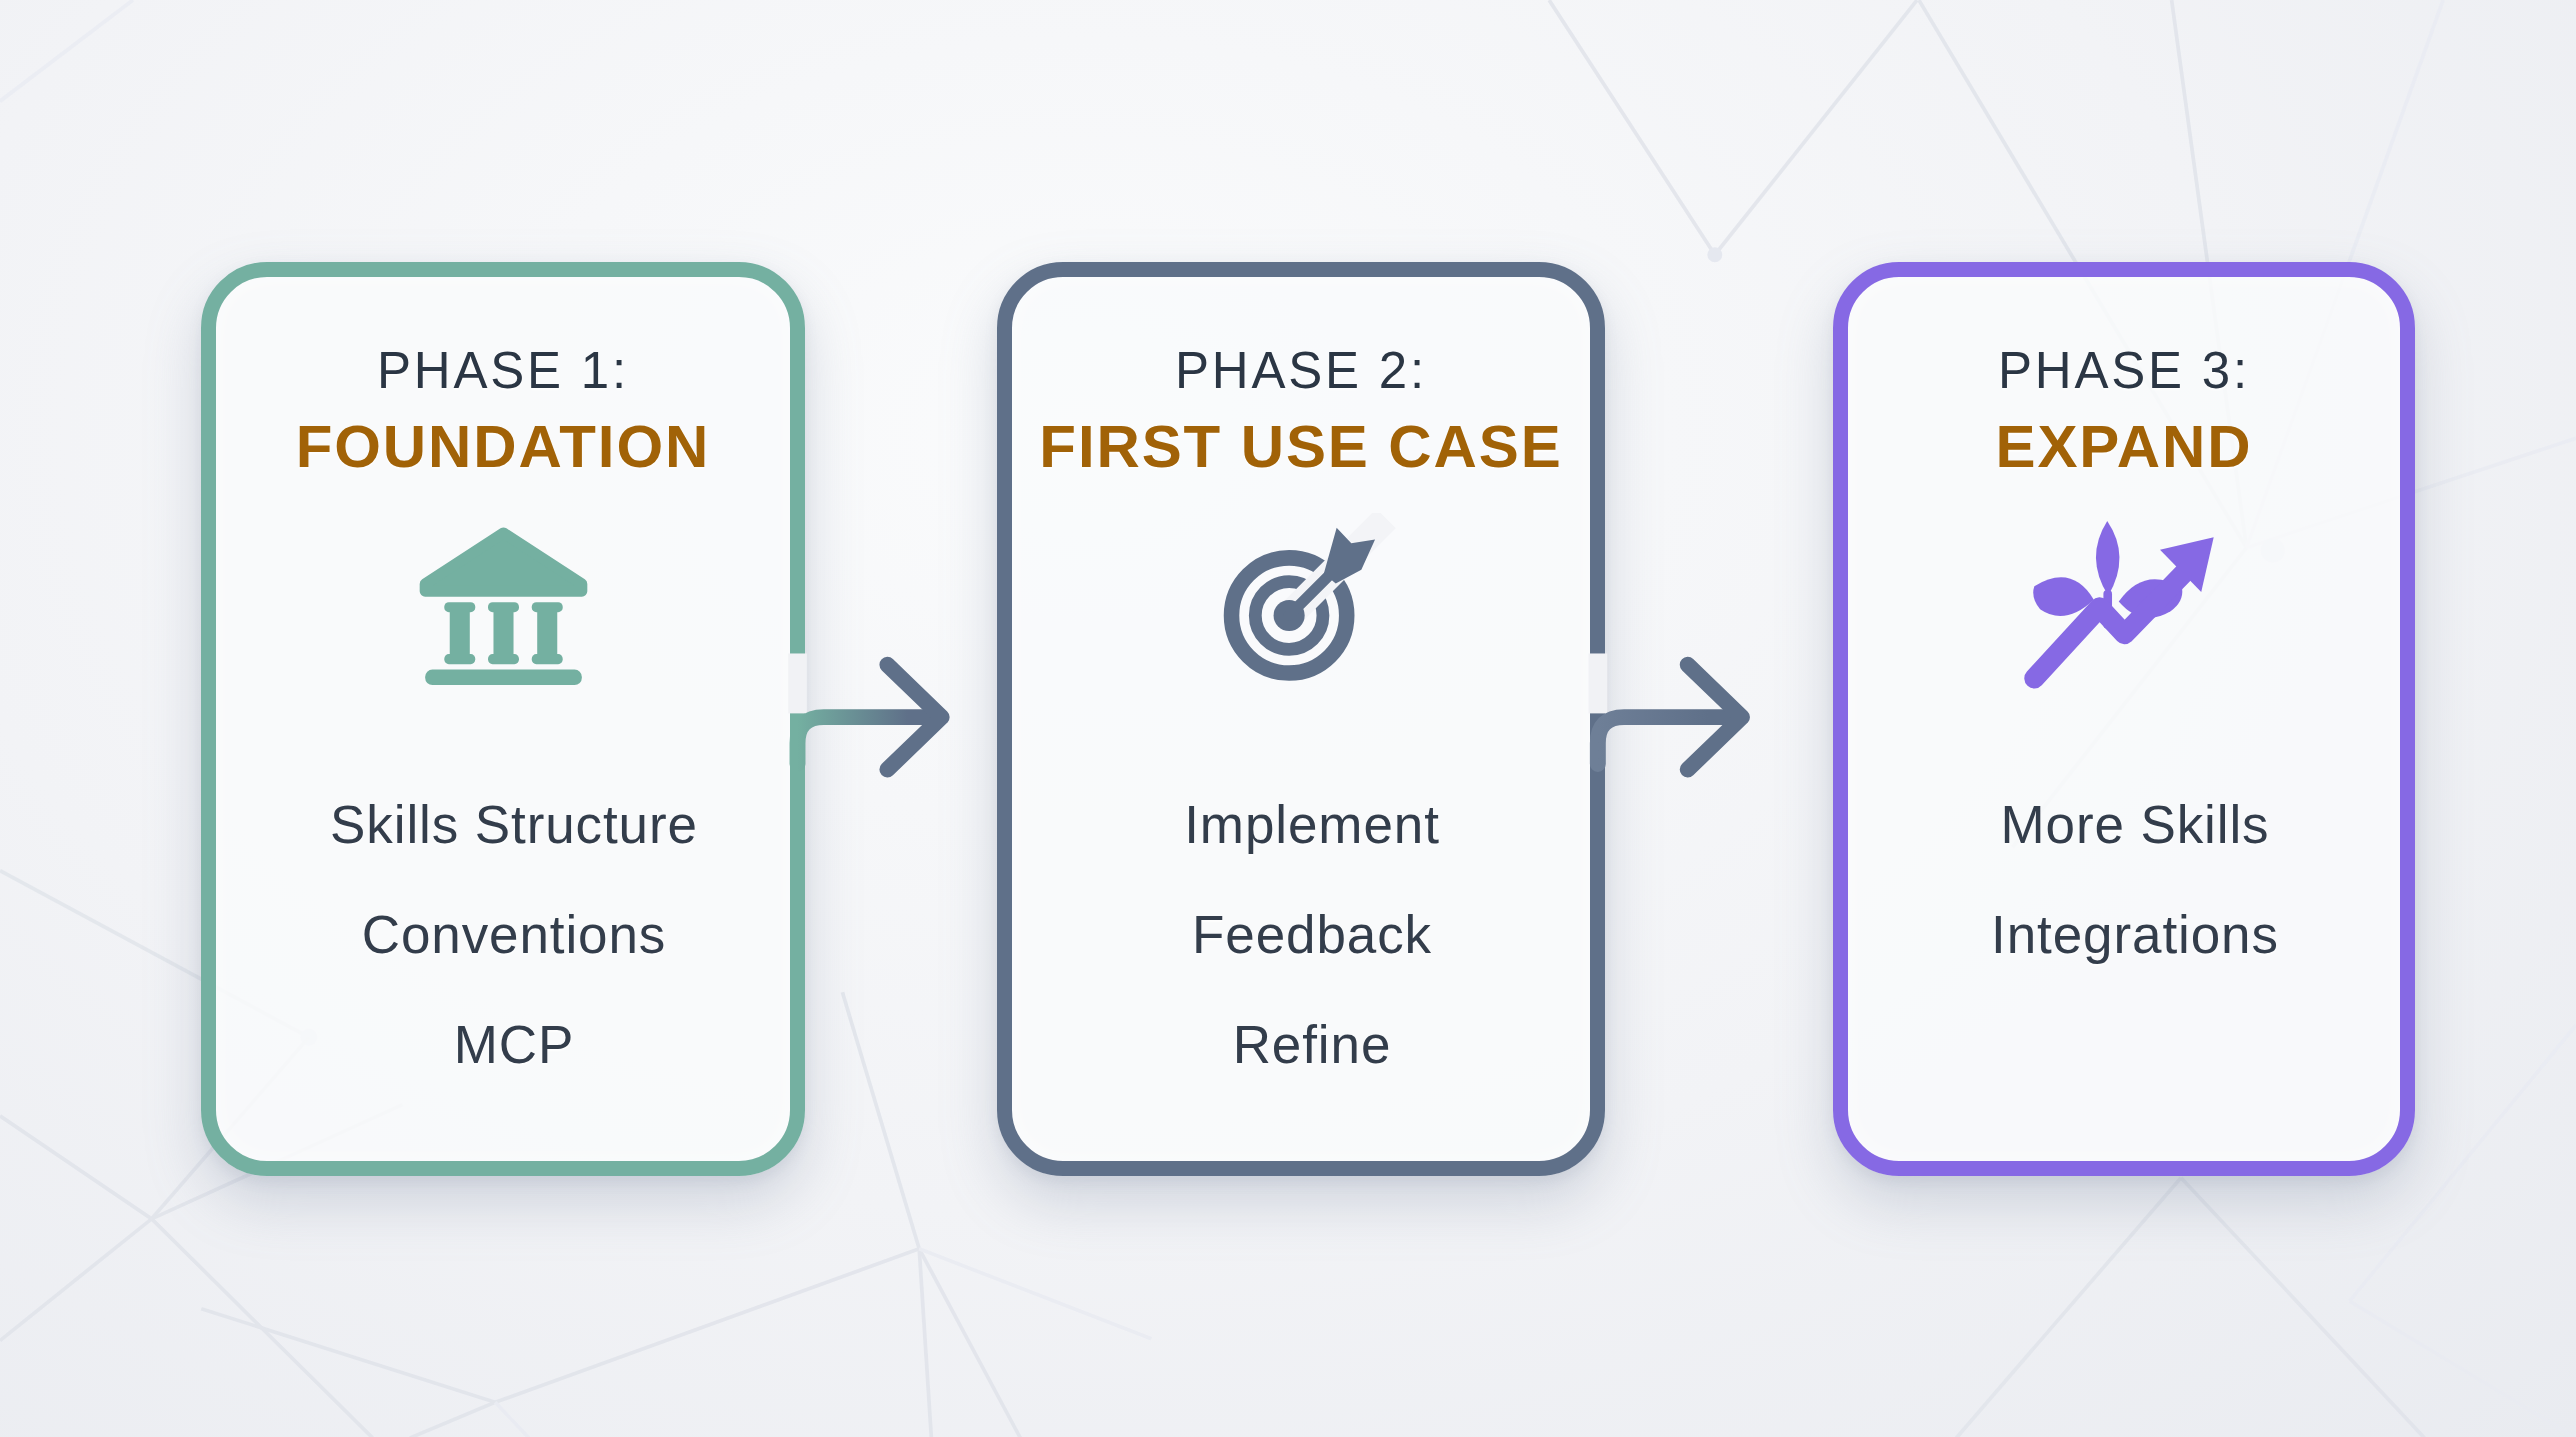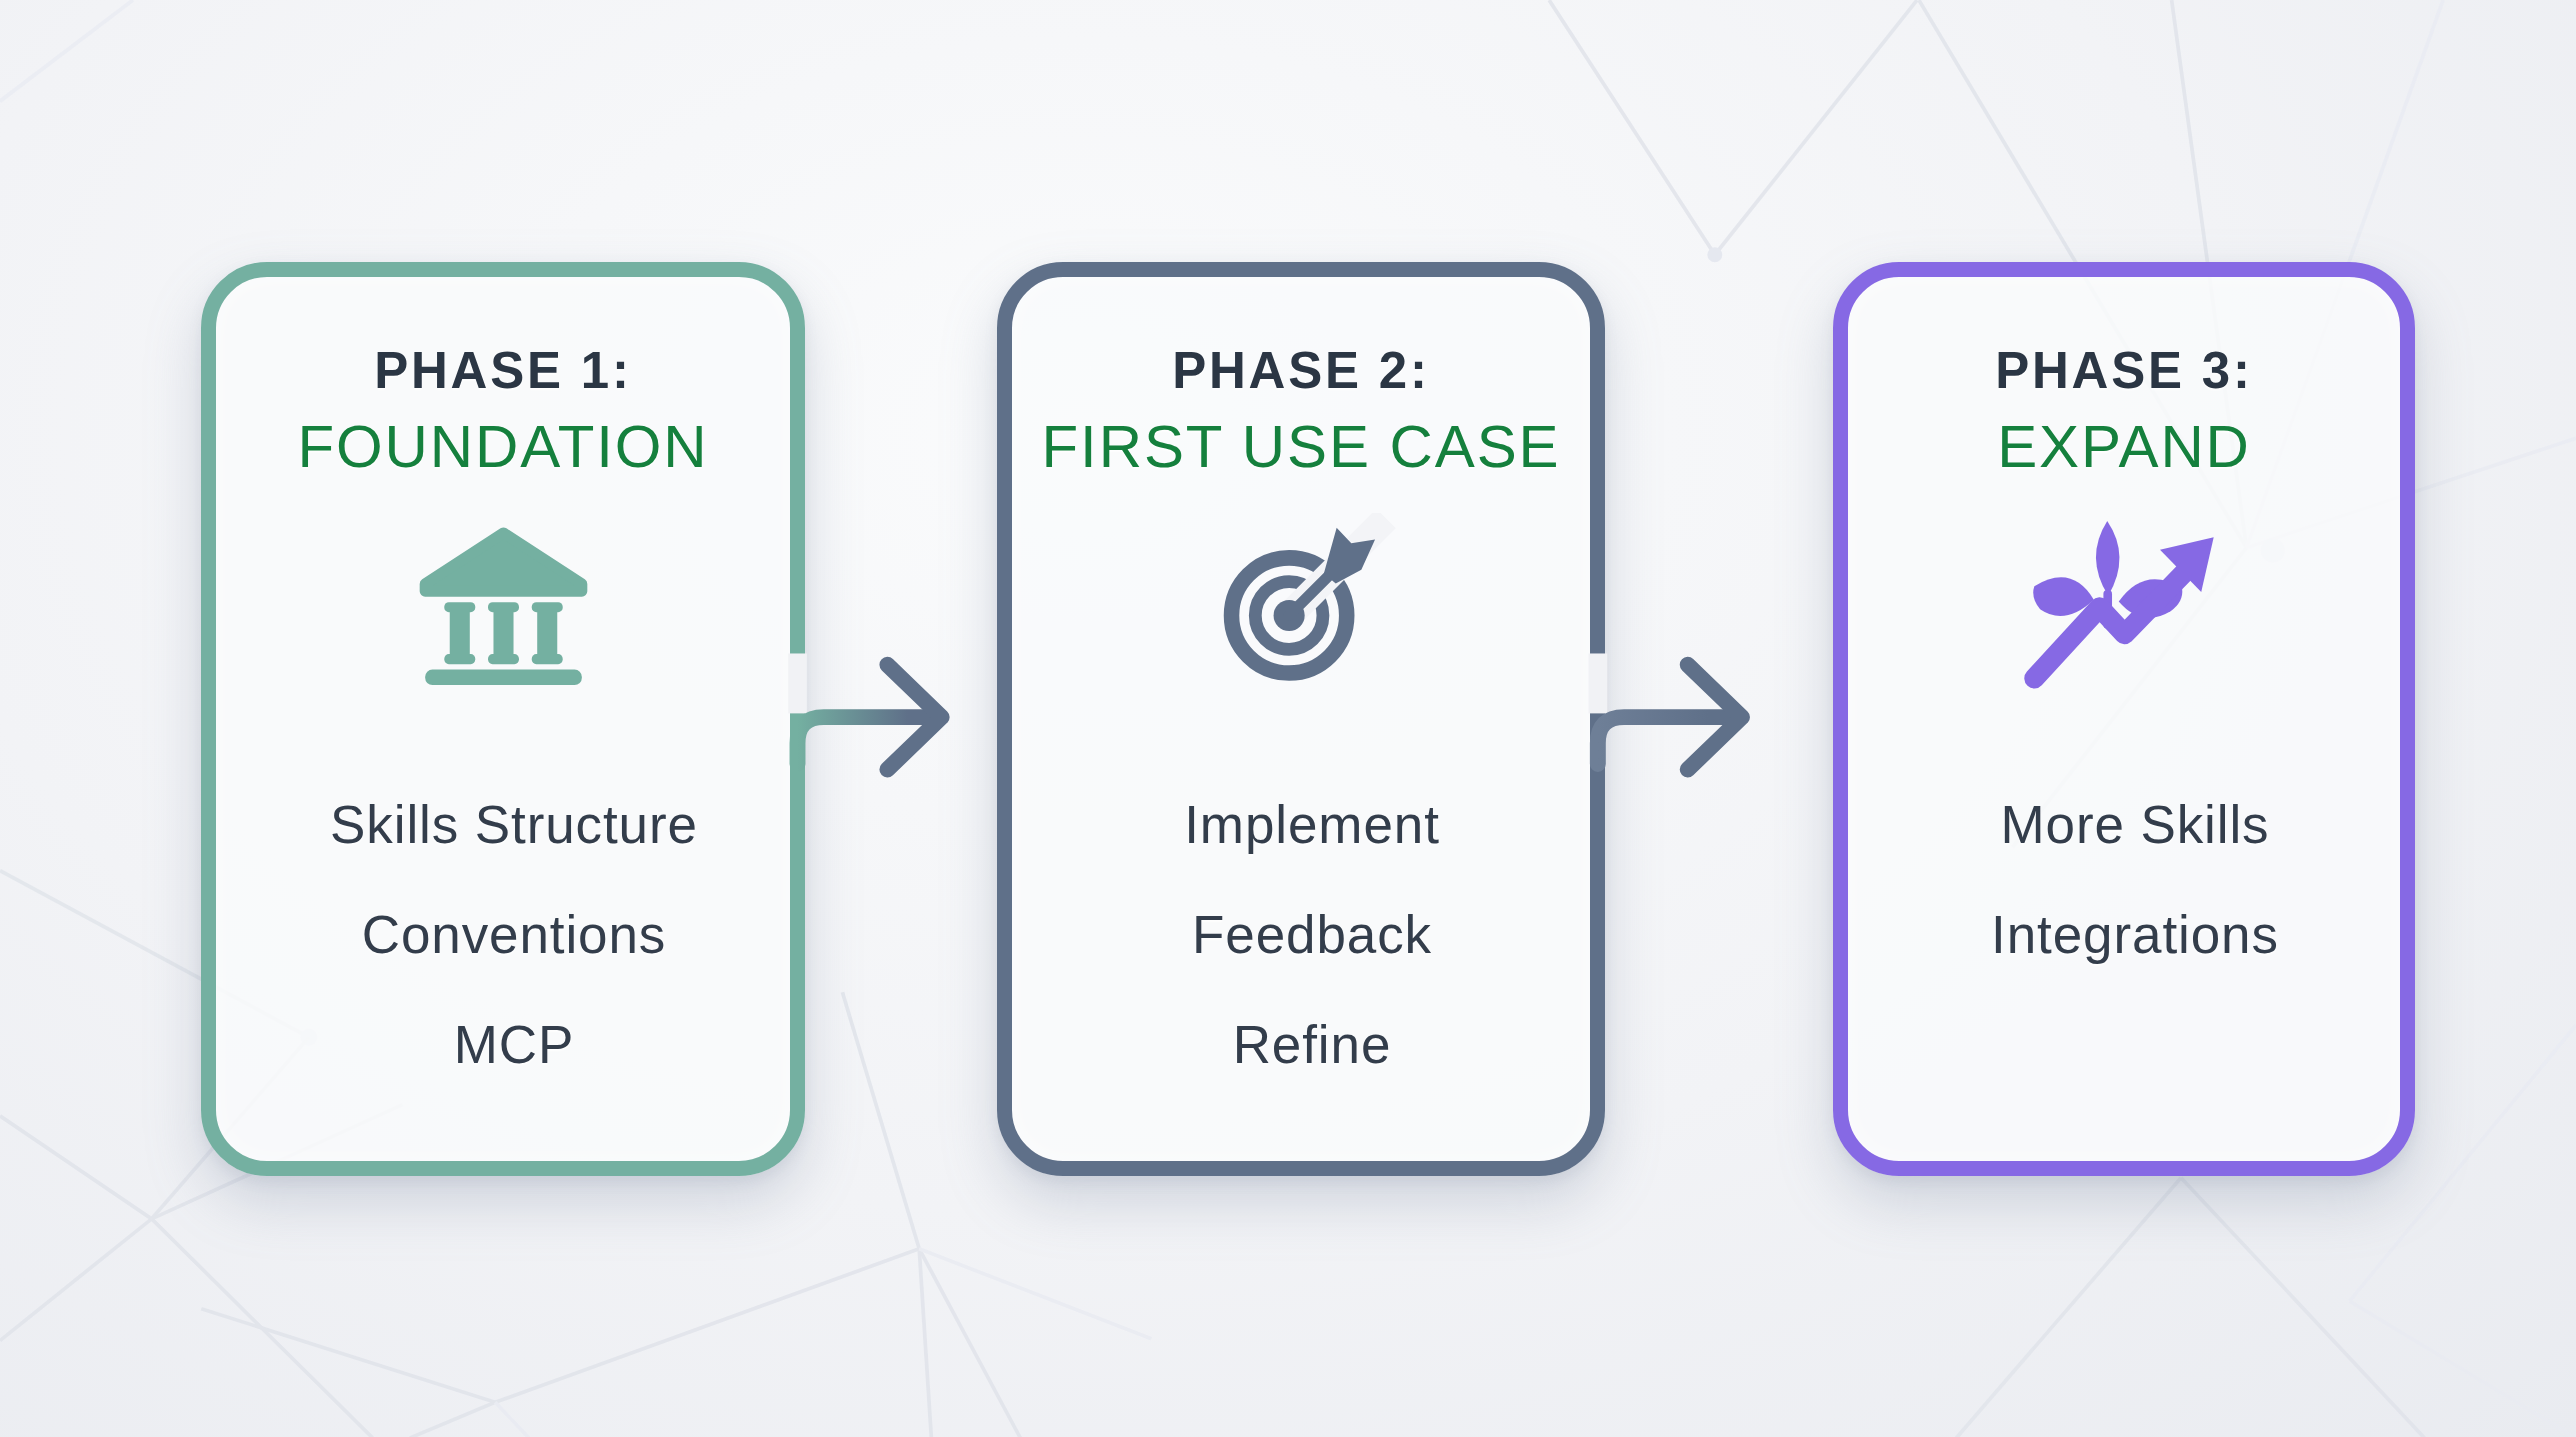--- a/index.html
+++ b/index.html
@@ -19,25 +19,25 @@
     background:rgba(249,250,252,0.85);
     box-shadow:0 26px 56px rgba(120,132,158,0.28), 0 5.6px 13px rgba(120,132,158,0.12),
                inset 0 0 28px rgba(255,255,255,0.55);
     text-align:center;z-index:1;
   }
   .card-1{left:201px;width:604px;}
   .card-2{left:997px;width:608px;}
   .card-3{left:1833px;width:582px;}
   .phase-label{
     margin-top:58px;font-size:51px;line-height:71px;letter-spacing:2.8px;
-    font-weight:700;color:#2b3644;text-shadow:0 1.9px 1.9px rgba(255,255,255,0.8);
+    font-weight:400;color:#2b3644;text-shadow:0 1.9px 1.9px rgba(255,255,255,0.8);
   }
   .phase-name{
-    font-size:60px;line-height:81px;letter-spacing:1.9px;font-weight:400;
-    color:#15803d;text-shadow:0 1.9px 1.9px rgba(255,255,255,0.8);
+    font-size:60px;line-height:81px;letter-spacing:1.9px;font-weight:700;
+    color:#a16207;text-shadow:0 1.9px 1.9px rgba(255,255,255,0.8);
   }
   .icon-wrap{height:234px;display:flex;align-items:center;justify-content:center;}
   .items{margin-top:49px;padding-left:22px;}
   .item{
     display:block;font-size:53px;line-height:110px;letter-spacing:0.9px;
     color:#333d4b;text-shadow:0 1.9px 1.9px rgba(255,255,255,0.8);
   }
   .arrows{z-index:2;pointer-events:none;}
 </style>
 </head>

